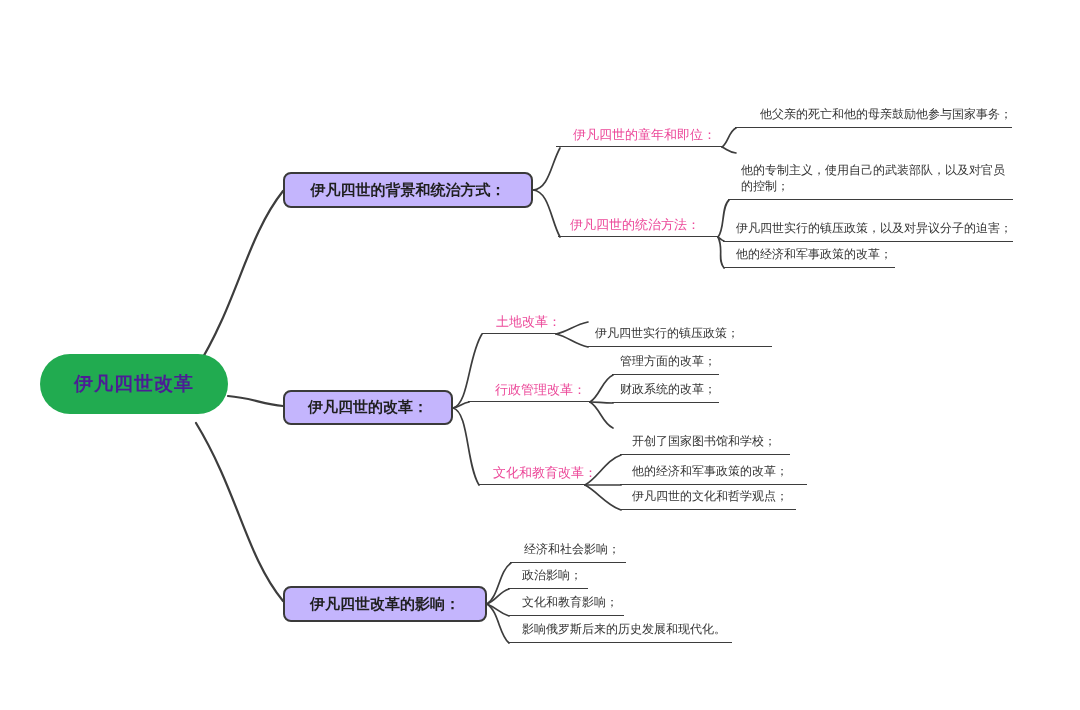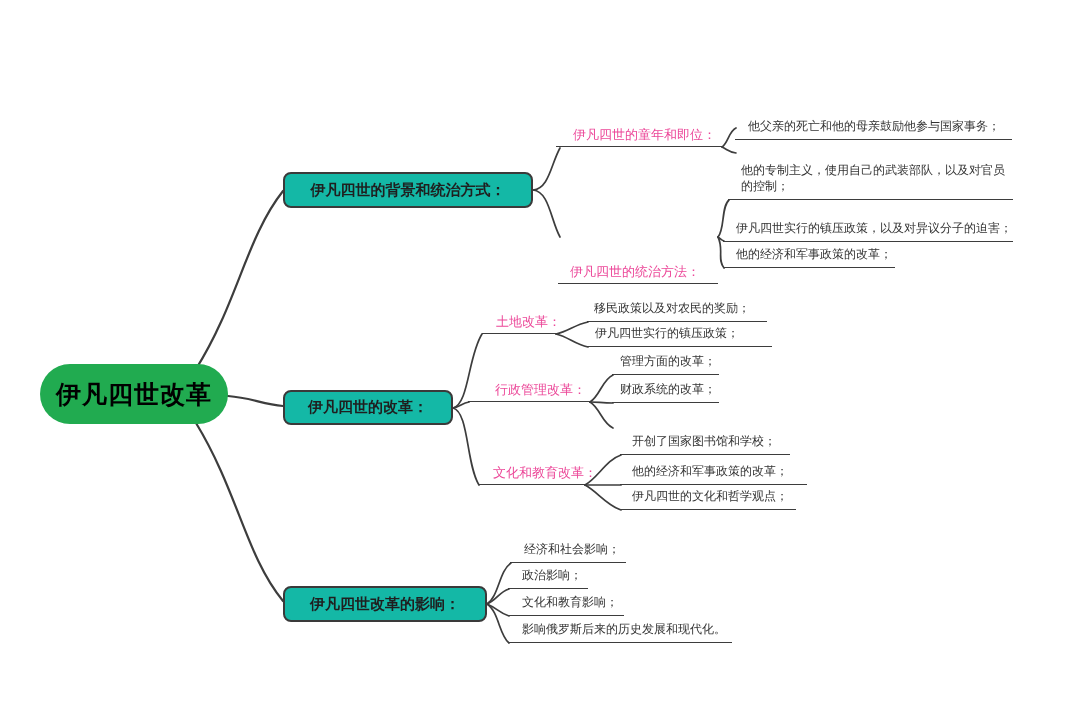--- a/index.html
+++ b/index.html
@@ -2,24 +2,24 @@
 <html><head>
 <meta charset="utf-8">
 <style>
   html,body{margin:0;padding:0;background:#fff;}
   body{font-family:"Liberation Sans","DejaVu Sans",sans-serif;}
   #canvas{position:relative;width:1080px;height:710px;background:#fff;overflow:hidden;}
   svg.links{position:absolute;left:0;top:0;width:1080px;height:710px;pointer-events:none;}
   svg.links path{fill:none;stroke:#3d3d3d;stroke-linecap:round;}
   svg.links path.lv1{stroke-width:2.2;}
   svg.links path.lv2{stroke-width:1.7;}
-  .root{position:absolute;left:40px;top:364px;width:188px;height:60px;background:#21AB50;
+  .root{position:absolute;left:40px;top:354px;width:188px;height:60px;background:#21AB50;
         border-radius:30px;display:flex;align-items:center;justify-content:center;
-        color:#000000;font-size:25px;font-weight:bold;letter-spacing:1px;cursor:pointer;}
-  .branch{position:absolute;background:#14b8a6;border:2px solid #3a3a3a;border-radius:8px;
+        color:#4c1d95;font-size:19px;font-weight:bold;letter-spacing:1px;cursor:pointer;}
+  .branch{position:absolute;background:#c4b5fd;border:2px solid #3a3a3a;border-radius:8px;
         display:flex;align-items:center;justify-content:center;color:#1f1f1f;
         font-size:15px;font-weight:bold;box-sizing:border-box;cursor:pointer;}
   .sub{position:absolute;font-size:13px;line-height:17px;color:#ec4899;padding-bottom:3px;
         border-bottom:1.6px solid #3d3d3d;box-sizing:border-box;white-space:nowrap;cursor:pointer;}
   .leaf{position:absolute;font-size:12px;line-height:16px;color:#333;padding-bottom:5px;
         border-bottom:1.6px solid #3d3d3d;box-sizing:border-box;cursor:pointer;}
 </style>
 </head>
 <body>
 
@@ -62,32 +62,31 @@
     <path class="lv2" d="M 487,604 C 499,612 499,635 509,643"></path>
   </svg>
 
   <div class="root">伊凡四世改革</div>
 
   <div class="branch" style="left:283px;top:172px;width:250px;height:36px;">伊凡四世的背景和统治方式：</div>
   <div class="branch" style="left:283px;top:390px;width:170px;height:35px;">伊凡四世的改革：</div>
   <div class="branch" style="left:283px;top:586px;width:204px;height:36px;">伊凡四世改革的影响：</div>
 
   <div class="sub" style="left:556px;top:126px;width:166px;padding-left:17px;">伊凡四世的童年和即位：</div>
-  <div class="sub" style="left:558px;top:216px;width:160px;padding-left:12px;margin-top:47px;">伊凡四世的统治方法：</div>
+  <div class="sub" style="left:558px;top:216px;width:160px;padding-left:12px;">伊凡四世的统治方法：</div>
 
-  <div class="leaf" style="left:735px;top:118px;width:277px;padding-left:13px;">他父亲的死亡和他的母亲鼓励他参与国家事务；</div>
+  <div class="leaf" style="left:735px;top:106px;width:277px;padding-left:13px;text-align:right;">他父亲的死亡和他的母亲鼓励他参与国家事务；</div>
   <div class="leaf" style="left:728px;top:162px;width:285px;padding-left:13px;">他的专制主义，使用自己的武装部队，以及对官员的控制；</div>
   <div class="leaf" style="left:723px;top:220px;width:290px;padding-left:13px;">伊凡四世实行的镇压政策，以及对异议分子的迫害；</div>
   <div class="leaf" style="left:723px;top:246px;width:172px;padding-left:13px;">他的经济和军事政策的改革；</div>
 
   <div class="sub" style="left:482px;top:313px;width:74px;padding-left:14px;">土地改革：</div>
   <div class="sub" style="left:468px;top:381px;width:122px;padding-left:27px;">行政管理改革：</div>
   <div class="sub" style="left:478px;top:464px;width:107px;padding-left:15px;">文化和教育改革：</div>
 
-  <div class="leaf" style="left:587px;top:300px;width:180px;padding-left:7px;">移民政策以及对农民的奖励；</div>
   <div class="leaf" style="left:587px;top:325px;width:185px;padding-left:8px;">伊凡四世实行的镇压政策；</div>
   <div class="leaf" style="left:612px;top:353px;width:107px;padding-left:8px;">管理方面的改革；</div>
   <div class="leaf" style="left:612px;top:381px;width:107px;padding-left:8px;">财政系统的改革；</div>
   <div class="leaf" style="left:620px;top:433px;width:170px;padding-left:12px;">开创了国家图书馆和学校；</div>
   <div class="leaf" style="left:620px;top:463px;width:187px;padding-left:12px;">他的经济和军事政策的改革；</div>
   <div class="leaf" style="left:620px;top:488px;width:176px;padding-left:12px;">伊凡四世的文化和哲学观点；</div>
 
   <div class="leaf" style="left:510px;top:541px;width:116px;padding-left:14px;">经济和社会影响；</div>
   <div class="leaf" style="left:508px;top:567px;width:80px;padding-left:14px;">政治影响；</div>
   <div class="leaf" style="left:508px;top:594px;width:116px;padding-left:14px;">文化和教育影响；</div>

